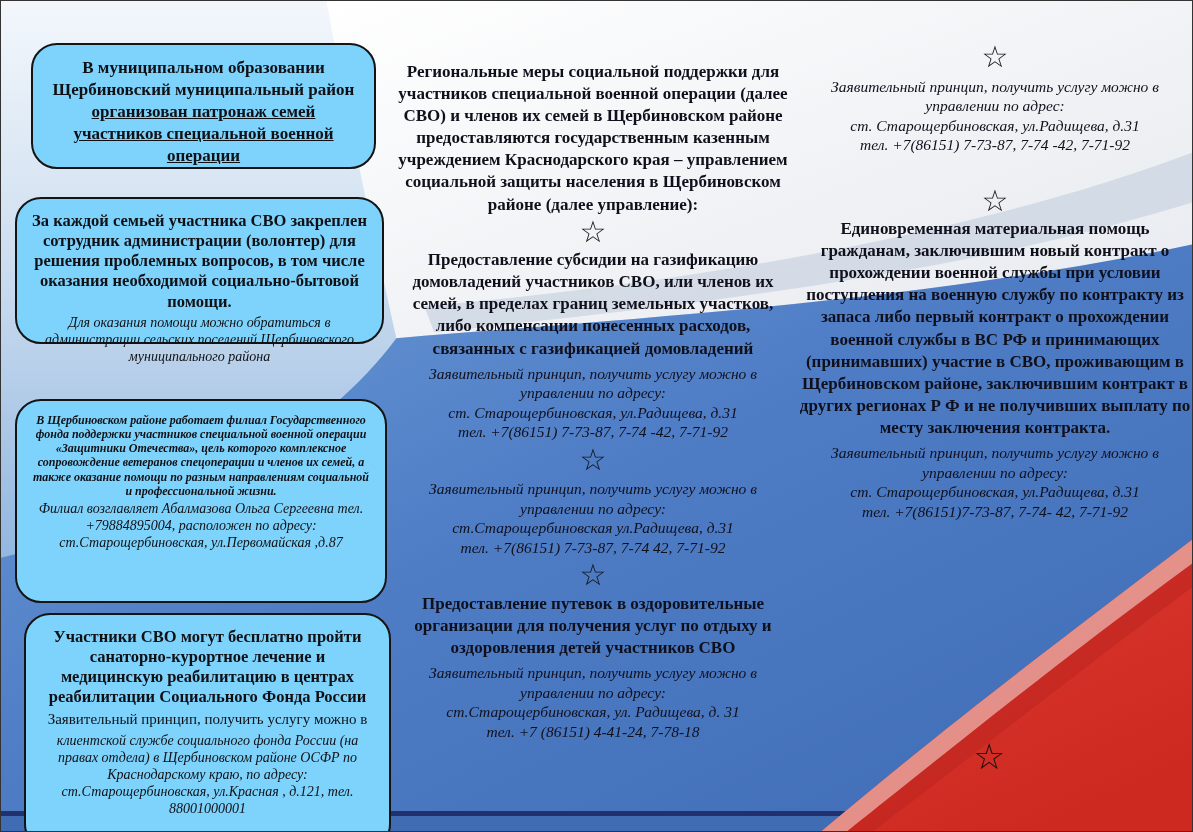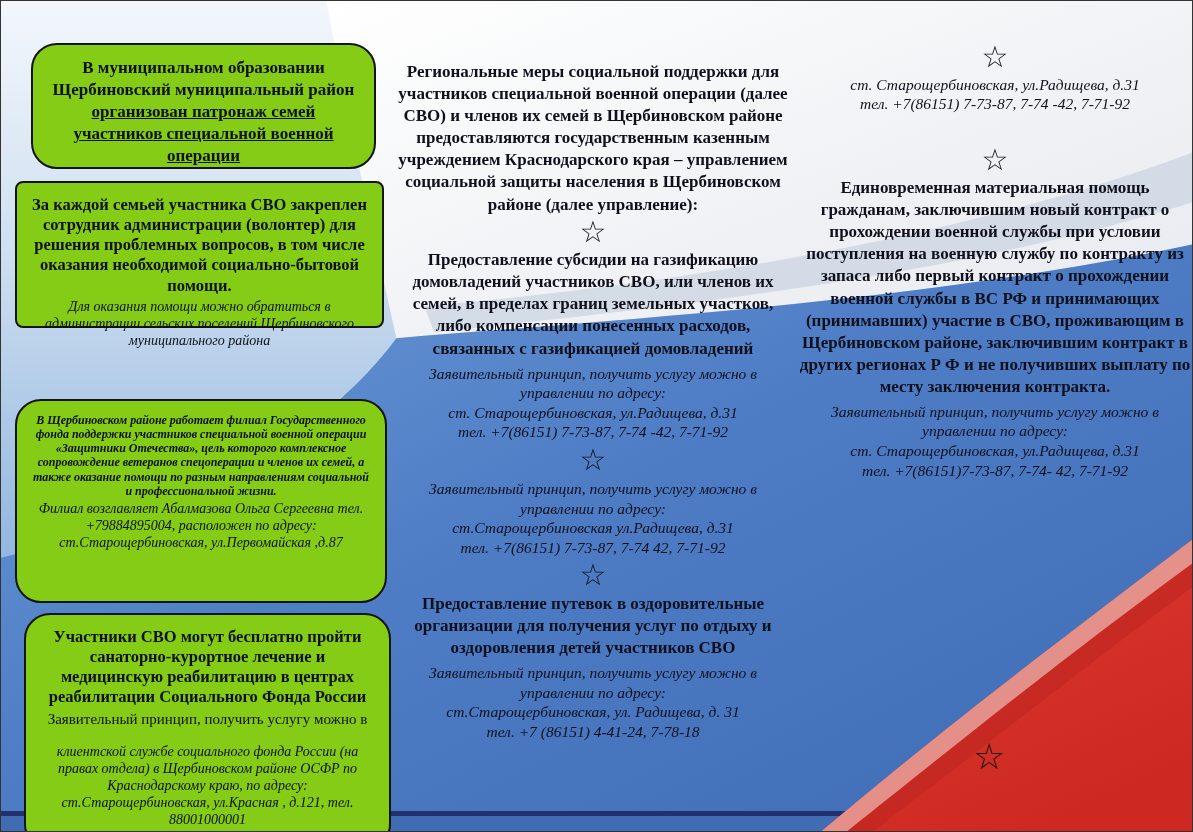--- a/index.html
+++ b/index.html
@@ -1,24 +1,24 @@
 <!DOCTYPE html>
 <html><head>
 <meta charset="utf-8">
 <style>
   html,body{margin:0;padding:0;}
   body{width:1193px;height:832px;overflow:hidden;font-family:"Liberation Serif","DejaVu Serif",serif;}
   .page{position:relative;width:1191px;height:830px;border:1px solid #333;overflow:hidden;background:#cfe0f2;}
   .bg{position:absolute;left:0;top:0;width:100%;height:100%;display:block;}
 
   
-  .box{position:absolute;box-sizing:border-box;background:#84cc16;border:2px solid #141414;border-radius:26px;
+  .box{position:absolute;box-sizing:border-box;background:#7dd3fc;border:2px solid #141414;border-radius:26px;
        padding:12px 14px 8px;text-align:center;color:#101015;}
   .box1{left:30px;top:42px;width:345px;height:126px;}
-  .box2{left:14px;top:180px;width:369px;height:147px;border-radius:8px;}
+  .box2{left:14px;top:196px;width:369px;height:147px;}
   .box3{left:14px;top:398px;width:372px;height:204px;}
   .box4{left:23px;top:612px;width:367px;height:237px;}
   .box-bold{font-weight:bold;font-size:16.5px;line-height:1.22;margin:0;}
   .box1 .box-bold{font-size:17px;line-height:1.3;}
   .box3 .box-bold{font-size:12px;line-height:1.18;font-style:italic;}
   .underline{text-decoration:underline;}
   .box-italic{font-style:italic;font-size:14px;line-height:1.22;margin:2px 0 0;}
   .box-regular{font-style:normal;font-size:15px;line-height:1.22;margin:2px 0 0;}
 
   
@@ -85,21 +85,21 @@
     </div>
 
     <div class="box box3">
       <p class="box-bold">В Щербиновском  районе работает филиал Государственного фонда поддержки участников специальной военной операции «Защитники Отечества», цель которого комплексное сопровождение ветеранов спецоперации и членов их семей, а также оказание помощи по разным направлениям социальной и профессиональной жизни.</p>
       <p class="box-italic">Филиал возглавляет Абалмазова Ольга Сергеевна тел. +79884895004, расположен  по адресу: ст.Старощербиновская,  ул.Первомайская ,д.87</p>
     </div>
 
     <div class="box box4">
       <p class="box-bold">Участники СВО могут бесплатно пройти санаторно-курортное лечение и медицинскую реабилитацию в центрах реабилитации Социального Фонда России</p>
       <p class="box-regular">Заявительный принцип, получить услугу можно в</p>
-      <p class="box-italic" style="margin-top:15px;">клиентской службе социального фонда России (на правах отдела) в Щербиновском  районе ОСФР по Краснодарскому краю,  по адресу: ст.Старощербиновская,  ул.Красная , д.121, тел. 88001000001</p>
+      <p class="box-italic" style="margin-top:4px;">клиентской службе социального фонда России (на правах отдела) в Щербиновском  районе ОСФР по Краснодарскому краю,  по адресу: ст.Старощербиновская,  ул.Красная , д.121, тел. 88001000001</p>
     </div>
   </div>
 
   <div class="col-mid">
     <p class="h-bold">Региональные меры социальной поддержки для участников специальной военной операции (далее СВО) и членов их семей в Щербиновском районе  предоставляются государственным казенным учреждением Краснодарского края – управлением социальной защиты населения в Щербиновском районе (далее управление):</p>
 
     <div class="star star-top">☆</div>
     <div>
       <p class="h-bold">Предоставление субсидии на газификацию домовладений участников СВО, или членов их семей, в пределах границ земельных участков, либо компенсации понесенных расходов, связанных с газификацией домовладений</p>
       <p class="it gap-s">Заявительный принцип, получить услугу можно в управлении по адресу:</p>
@@ -119,20 +119,21 @@
       <p class="h-bold">Предоставление путевок в оздоровительные организации для получения услуг по отдыху и оздоровления детей участников СВО</p>
       <p class="it gap-s">Заявительный принцип, получить услугу можно в управлении по адресу:</p>
       <p class="it">ст.Старощербиновская,   ул. Радищева, д. 31</p>
       <p class="it">тел. +7 (86151) 4-41-24, 7-78-18</p>
     </div>
   </div>
 
   <div class="col-right">
     <div class="star star-top">☆</div>
     <div>
+      <p class="it gap-s">Заявительный принцип, получить услугу можно в управлении по адрес:</p>
       <p class="it">ст. Старощербиновская,  ул.Радищева,  д.31</p>
       <p class="it">тел. +7(86151) 7-73-87, 7-74 -42, 7-71-92</p>
     </div>
 
     <div class="star star-mid2">☆</div>
     <div>
       <p class="h-bold">Единовременная материальная помощь гражданам, заключившим новый контракт о прохождении военной службы при условии поступления на военную службу по контракту из запаса либо первый контракт о прохождении военной службы в ВС РФ и принимающих (принимавших) участие в СВО, проживающим в Щербиновском районе, заключившим контракт в других регионах Р Ф и не получивших выплату по месту заключения контракта.</p>
       <p class="it gap-s">Заявительный принцип, получить услугу можно в управлении по адресу:</p>
       <p class="it">ст. Старощербиновская,  ул.Радищева,  д.31</p>
       <p class="it">тел. +7(86151)7-73-87, 7-74- 42, 7-71-92</p>

